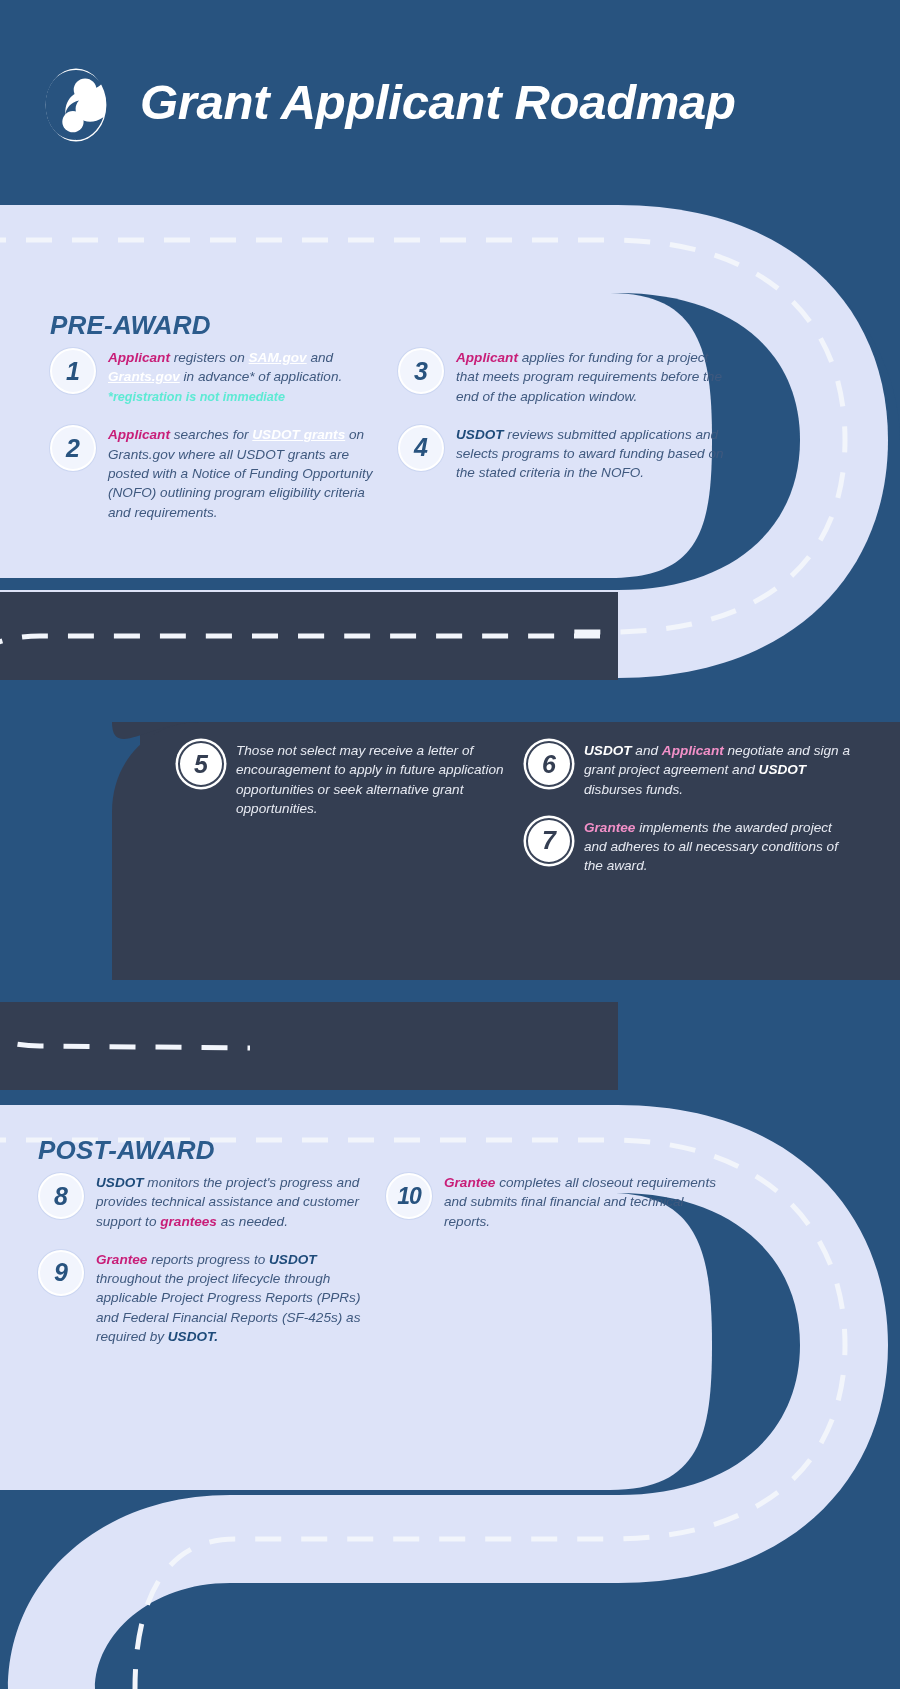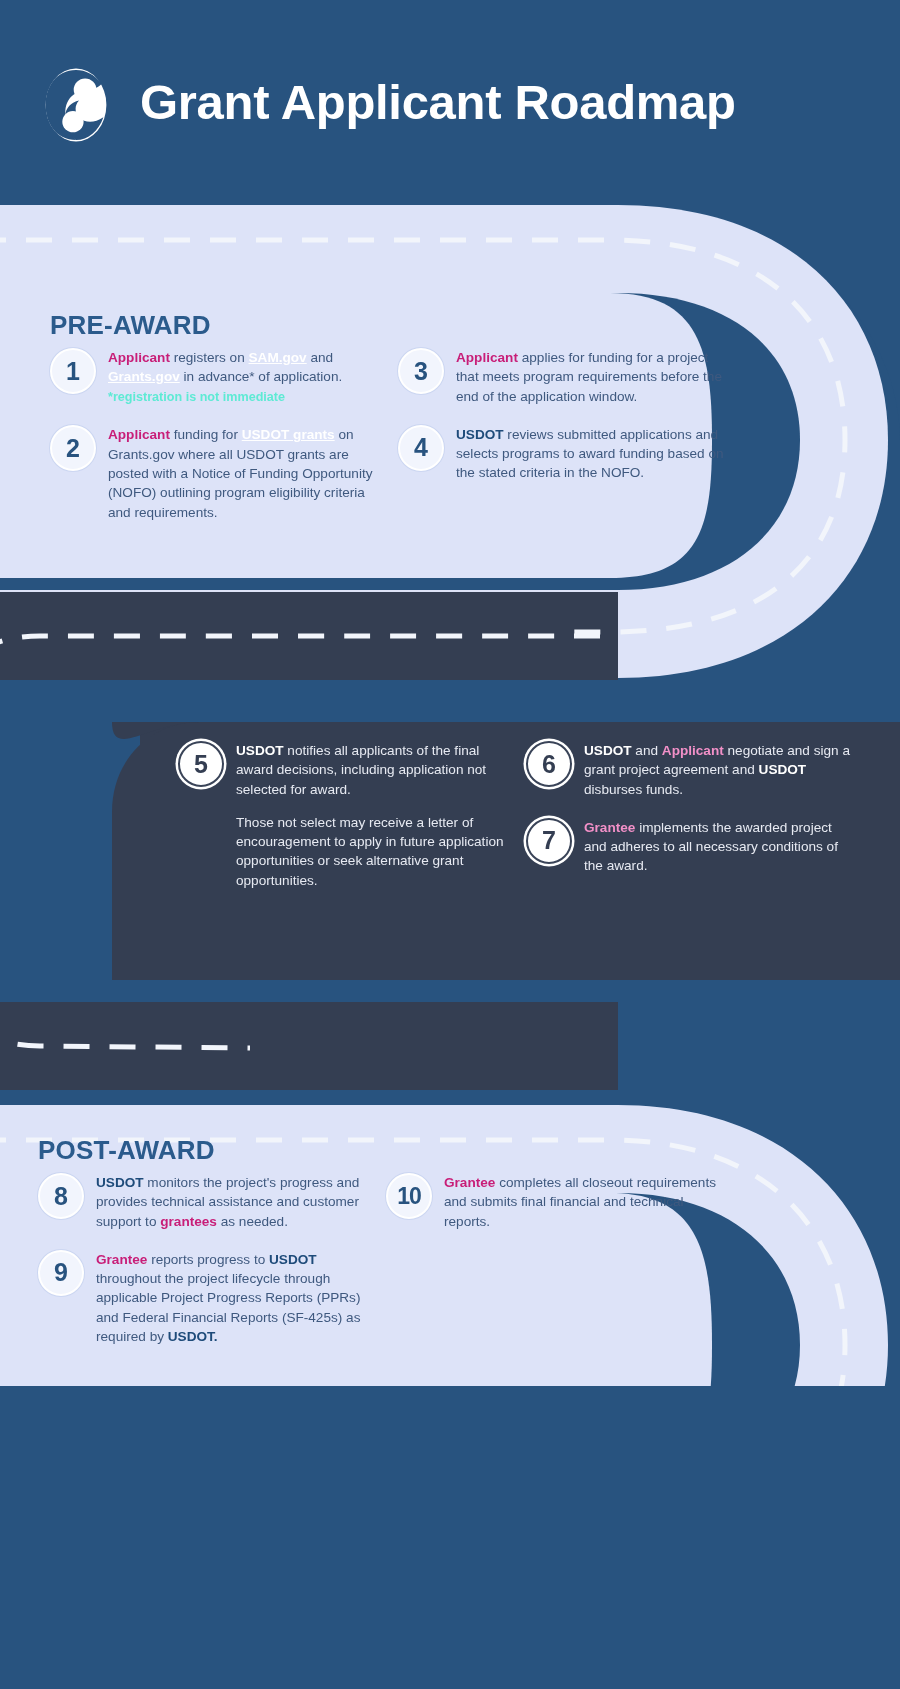--- a/index.html
+++ b/index.html
@@ -5,23 +5,24 @@
   html,body{margin:0;padding:0;}
   body{
     width:900px;
     background:#28537f;
     font-family:"Liberation Sans", sans-serif;
     -webkit-font-smoothing:antialiased;
   }
   #infographic{
     position:relative;
     width:900px;
-    height:1386px;
+    height:1689px;
     overflow:hidden;
     background:#28537f;
+    font-style:italic;
   }
   
   #road-svg{
     position:absolute;
     left:0; top:0;
     width:900px; height:1689px;
   }
   
   .header{
     position:absolute;
@@ -278,21 +279,21 @@
             <p>
               <span class="hl-actor">Applicant</span><span> registers on </span><span class="lnk">SAM.gov</span><span> and </span><span class="lnk">Grants.gov</span><span> in advance* of application.</span>
               <span class="note">*registration is not immediate</span>
             </p>
           </div>
         </div>
         <div class="step">
           <div class="step-num">2</div>
           <div class="step-body">
             <p>
-              <span class="hl-actor">Applicant</span><span> funding for </span><span class="lnk">USDOT grants</span><span> on Grants.gov where all USDOT grants are posted with a Notice of Funding Opportunity (NOFO) outlining program eligibility criteria and requirements.</span>
+              <span class="hl-actor">Applicant</span><span> searches for </span><span class="lnk">USDOT grants</span><span> on Grants.gov where all USDOT grants are posted with a Notice of Funding Opportunity (NOFO) outlining program eligibility criteria and requirements.</span>
             </p>
           </div>
         </div>
       </div>
 
       <div class="col">
         <div class="step">
           <div class="step-num">3</div>
           <div class="step-body">
             <p>
@@ -313,23 +314,20 @@
     </div>
   </div>
 
   <div class="section award dark">
     <div class="cols">
 
       <div class="col">
         <div class="step">
           <div class="step-num">5</div>
           <div class="step-body">
-            <p>
-              <span class="hl-org">USDOT</span><span> notifies all applicants of the final award decisions, including application not selected for award.</span>
-            </p>
             <p>Those not select may receive a letter of encouragement to apply in future application opportunities or seek alternative grant opportunities.</p>
           </div>
         </div>
       </div>
 
       <div class="col">
         <div class="step">
           <div class="step-num">6</div>
           <div class="step-body">
             <p>

